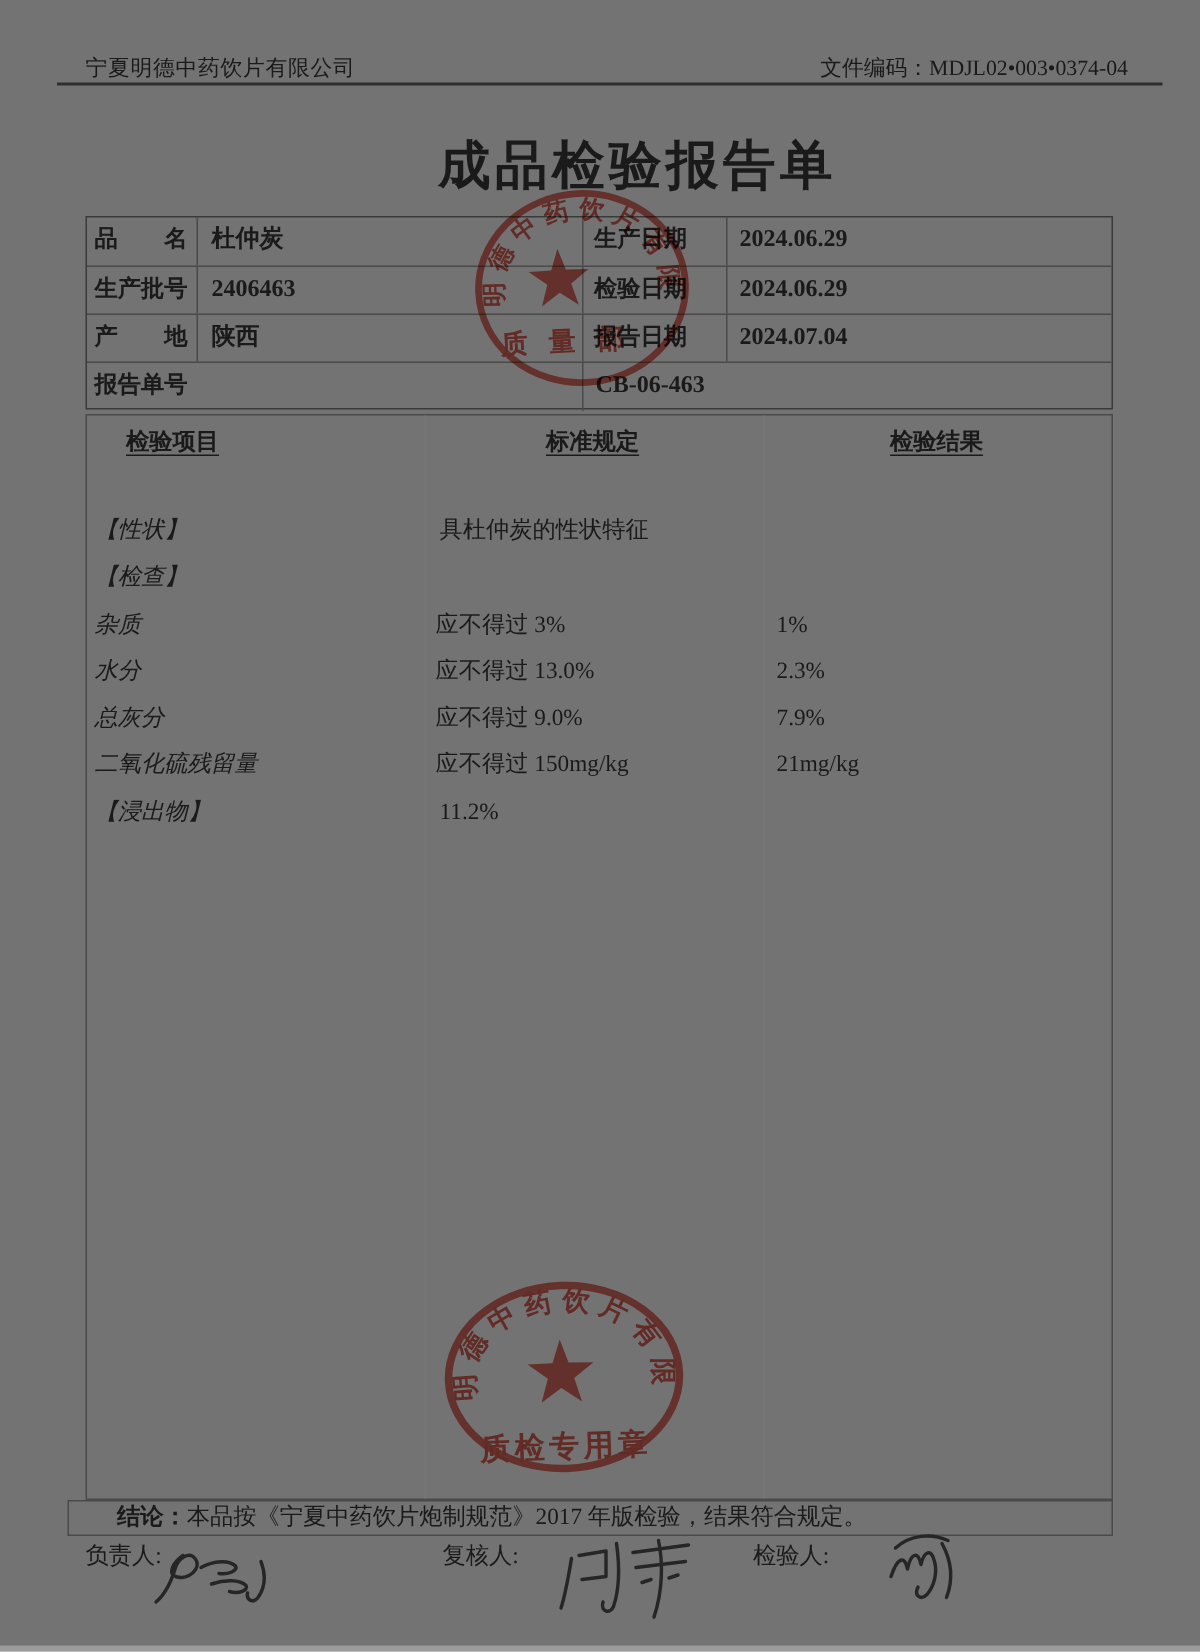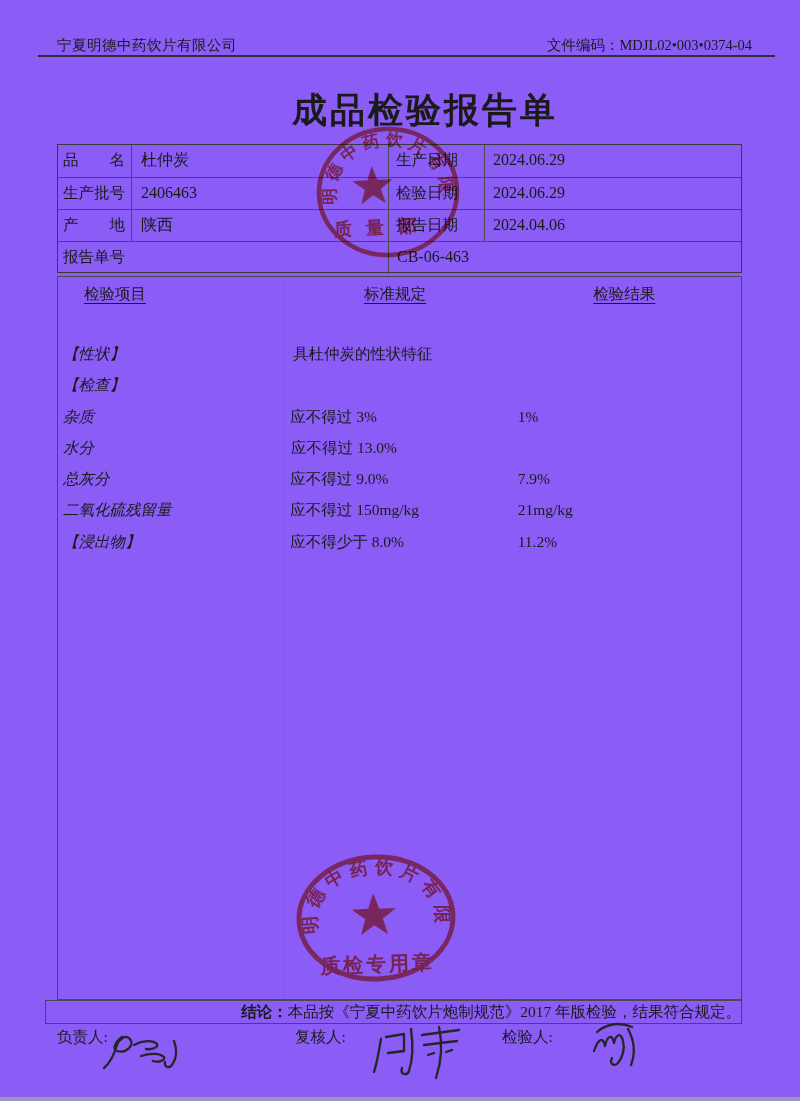--- a/index.html
+++ b/index.html
@@ -1,66 +1,66 @@
 <!DOCTYPE html>
 <html><head>
 <meta charset="utf-8">
 <style>
   html,body{margin:0;padding:0;}
   body{font-family:"Liberation Serif","DejaVu Serif",serif;color:#1a1a1a;background:#ffffff;}
-  .page{position:relative;width:800px;height:1101px;background:#8b5cf6;overflow:hidden;}
+  .page{position:relative;width:800px;height:1101px;background:#737373;overflow:hidden;}
 
   
   .hdr-company{position:absolute;left:57px;top:36px;font-size:14.5px;letter-spacing:.5px;}
   .hdr-code{position:absolute;right:48px;top:36px;font-size:14.5px;}
   .hdr-rule{position:absolute;left:38px;top:55px;width:737px;height:0;border-top:2px solid #2e2e2e;}
 
   
   .title{position:absolute;left:0;top:87px;width:850px;text-align:center;
          font-family:"Liberation Sans","DejaVu Sans",sans-serif;
          font-size:35px;font-weight:bold;letter-spacing:3px;}
 
   
   .info-table{position:absolute;left:57px;top:144px;width:685px;height:129px;
-              border:1.8px solid #3a3a3a;box-sizing:border-box;font-size:15.5px;}
+              border:1.8px solid #3a3a3a;box-sizing:border-box;font-size:15.5px;font-weight:bold;}
   .info-row{display:flex;height:32px;box-sizing:border-box;}
   .info-row + .info-row{border-top:1.5px solid #4a4a4a;}
   .info-row.last{height:33px;}
   .ic{box-sizing:border-box;line-height:30px;white-space:nowrap;overflow:hidden;}
   .ic.bl{border-left:1.5px solid #4a4a4a;}
   .w-label1{width:73px;padding-left:5px;}
   .w-val1{width:257px;padding-left:9px;font-size:16px;}
   .w-label2{width:96px;padding-left:7px;}
   .w-val2{flex:1;padding-left:8px;font-size:16px;}
   .w-repno{width:330px;padding-left:5px;}
   .w-repval{flex:1;padding-left:8px;font-size:16px;}
 
   
   .items-table{position:absolute;left:57px;top:276px;width:685px;height:724px;
                border:1.6px solid #4a4a4a;box-sizing:border-box;}
   .vline{position:absolute;top:0;bottom:0;width:0;border-left:1.4px solid #777;}
   .vline.v1{left:225px;}
   .vline.v2{left:451px;}
   .items-head{position:absolute;left:0;top:7px;width:100%;display:flex;font-size:15.5px;}
-  .ih{box-sizing:border-box;}
+  .ih{box-sizing:border-box;font-weight:bold;}
   .ih span{text-decoration:underline;text-underline-offset:4px;}
   .ih.c1{width:225px;padding-left:26px;}
   .ih.c2{width:226px;text-align:center;}
   .ih.c3{width:234px;text-align:center;}
   .items-rows{position:absolute;left:0;top:68px;width:100%;}
   .item-row{display:flex;height:31.3px;font-size:15.5px;line-height:1.2;}
   .it{box-sizing:border-box;white-space:nowrap;overflow:hidden;}
   .it.c1{width:225px;padding-left:5px;font-style:italic;}
   .it.c2{width:226px;padding-left:8px;}
   .it.c3{width:234px;padding-left:10px;}
 
   
   .conclusion{position:absolute;left:45px;top:1000px;width:697px;height:24px;
               border:1.6px solid #4a4a4a;box-sizing:border-box;
-              line-height:21px;padding-left:12px;font-size:15.5px;white-space:nowrap;text-align:right;}
+              line-height:21px;padding-left:32px;font-size:15.5px;white-space:nowrap;}
   .conclusion b{font-weight:bold;}
 
   
   .sig-label{position:absolute;top:1027px;font-size:15.5px;}
   .sl1{left:57px;} .sl2{left:295px;} .sl3{left:502px;}
   .sig-svg{position:absolute;}
   .sig-svg path{fill:none;stroke:#262626;stroke-width:2.3;stroke-linecap:round;stroke-linejoin:round;}
 
   
   .stamp{position:absolute;mix-blend-mode:multiply;opacity:.88;}
@@ -91,21 +91,21 @@
     <div class="info-row">
       <div class="ic w-label1">生产批号</div>
       <div class="ic bl w-val1">2406463</div>
       <div class="ic bl w-label2">检验日期</div>
       <div class="ic bl w-val2">2024.06.29</div>
     </div>
     <div class="info-row">
       <div class="ic w-label1">产　　地</div>
       <div class="ic bl w-val1">陕西</div>
       <div class="ic bl w-label2">报告日期</div>
-      <div class="ic bl w-val2">2024.04.06</div>
+      <div class="ic bl w-val2">2024.07.04</div>
     </div>
     <div class="info-row last">
       <div class="ic w-repno">报告单号</div>
       <div class="ic bl w-repval">CB-06-463</div>
     </div>
   </div>
 
   <div class="items-table">
     <div class="vline v1"></div>
     <div class="vline v2"></div>
@@ -127,34 +127,34 @@
         <div class="it c3"></div>
       </div>
       <div class="item-row">
         <div class="it c1">杂质</div>
         <div class="it c2">应不得过 3%</div>
         <div class="it c3">1%</div>
       </div>
       <div class="item-row">
         <div class="it c1">水分</div>
         <div class="it c2">应不得过 13.0%</div>
+        <div class="it c3">2.3%</div>
       </div>
       <div class="item-row">
         <div class="it c1">总灰分</div>
         <div class="it c2">应不得过 9.0%</div>
         <div class="it c3">7.9%</div>
       </div>
       <div class="item-row">
         <div class="it c1">二氧化硫残留量</div>
         <div class="it c2">应不得过 150mg/kg</div>
         <div class="it c3">21mg/kg</div>
       </div>
       <div class="item-row">
         <div class="it c1">【浸出物】</div>
-        <div class="it c2">应不得少于 8.0%</div>
         <div class="it c3">11.2%</div>
       </div>
     </div>
   </div>
 
   <div class="conclusion">
     <b>结论：</b><span>本品按《宁夏中药饮片炮制规范》2017 年版检验，结果符合规定。</span>
   </div>
 
   <div class="sig-label sl1">负责人:</div>

